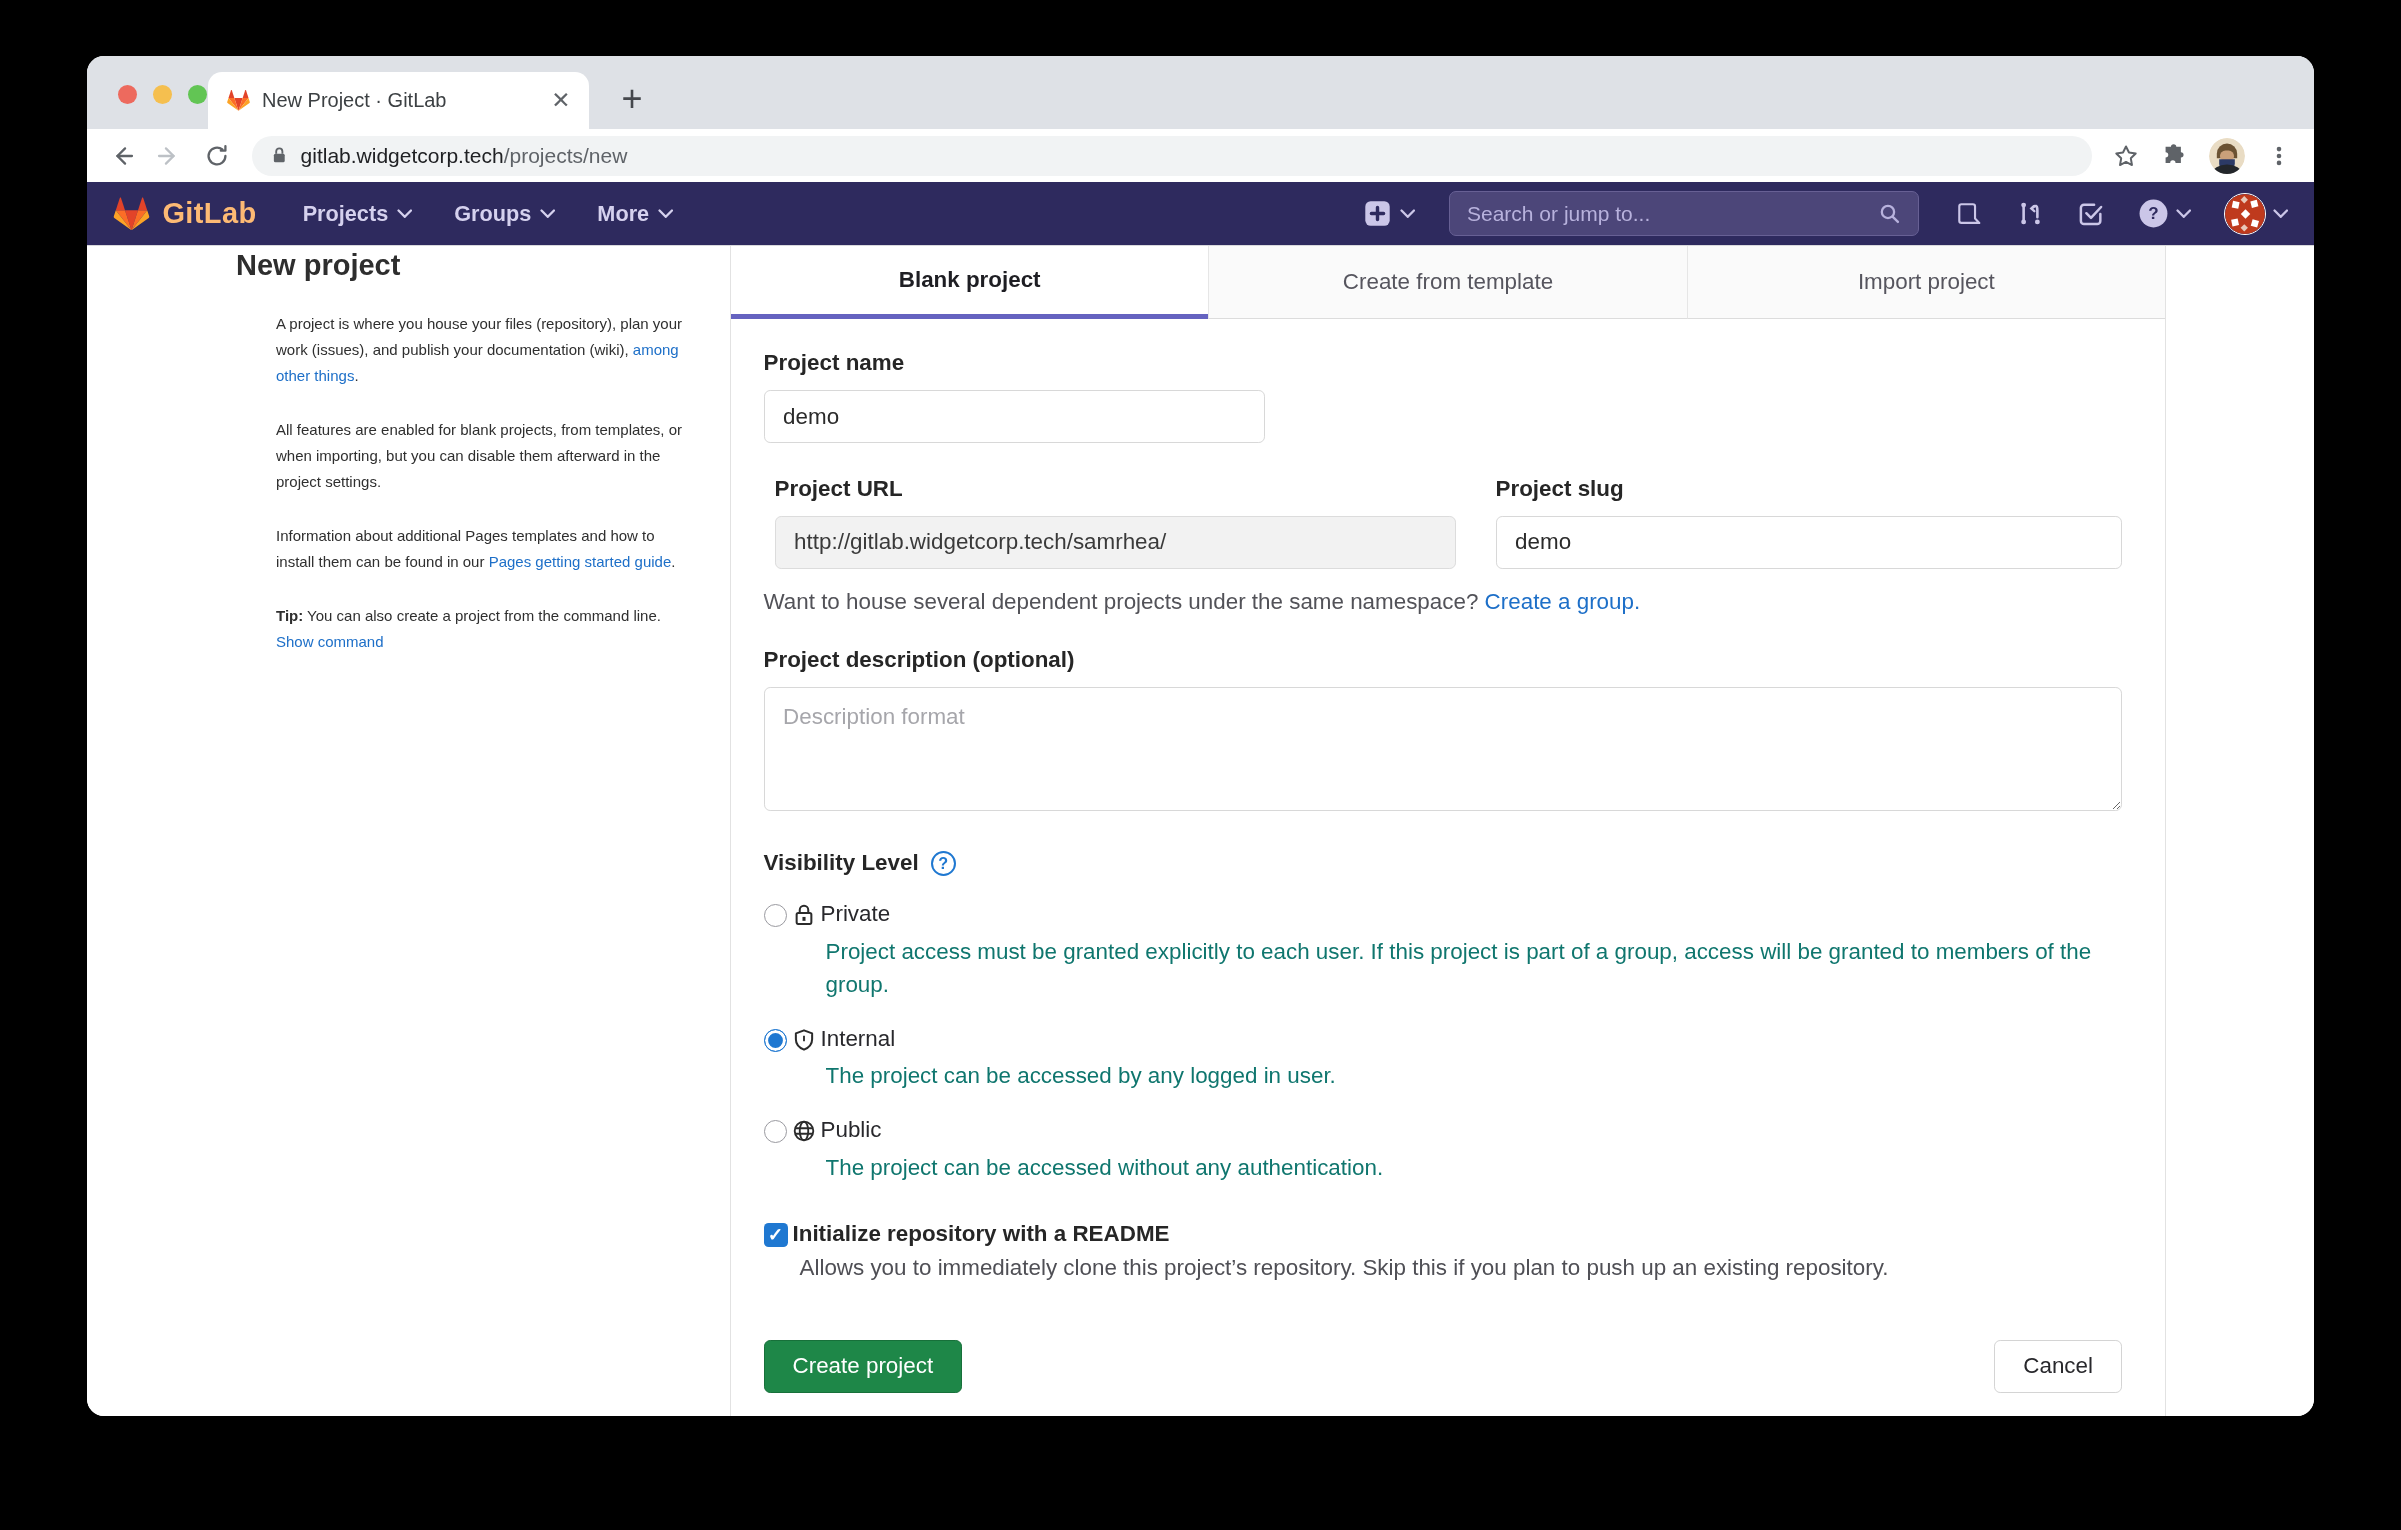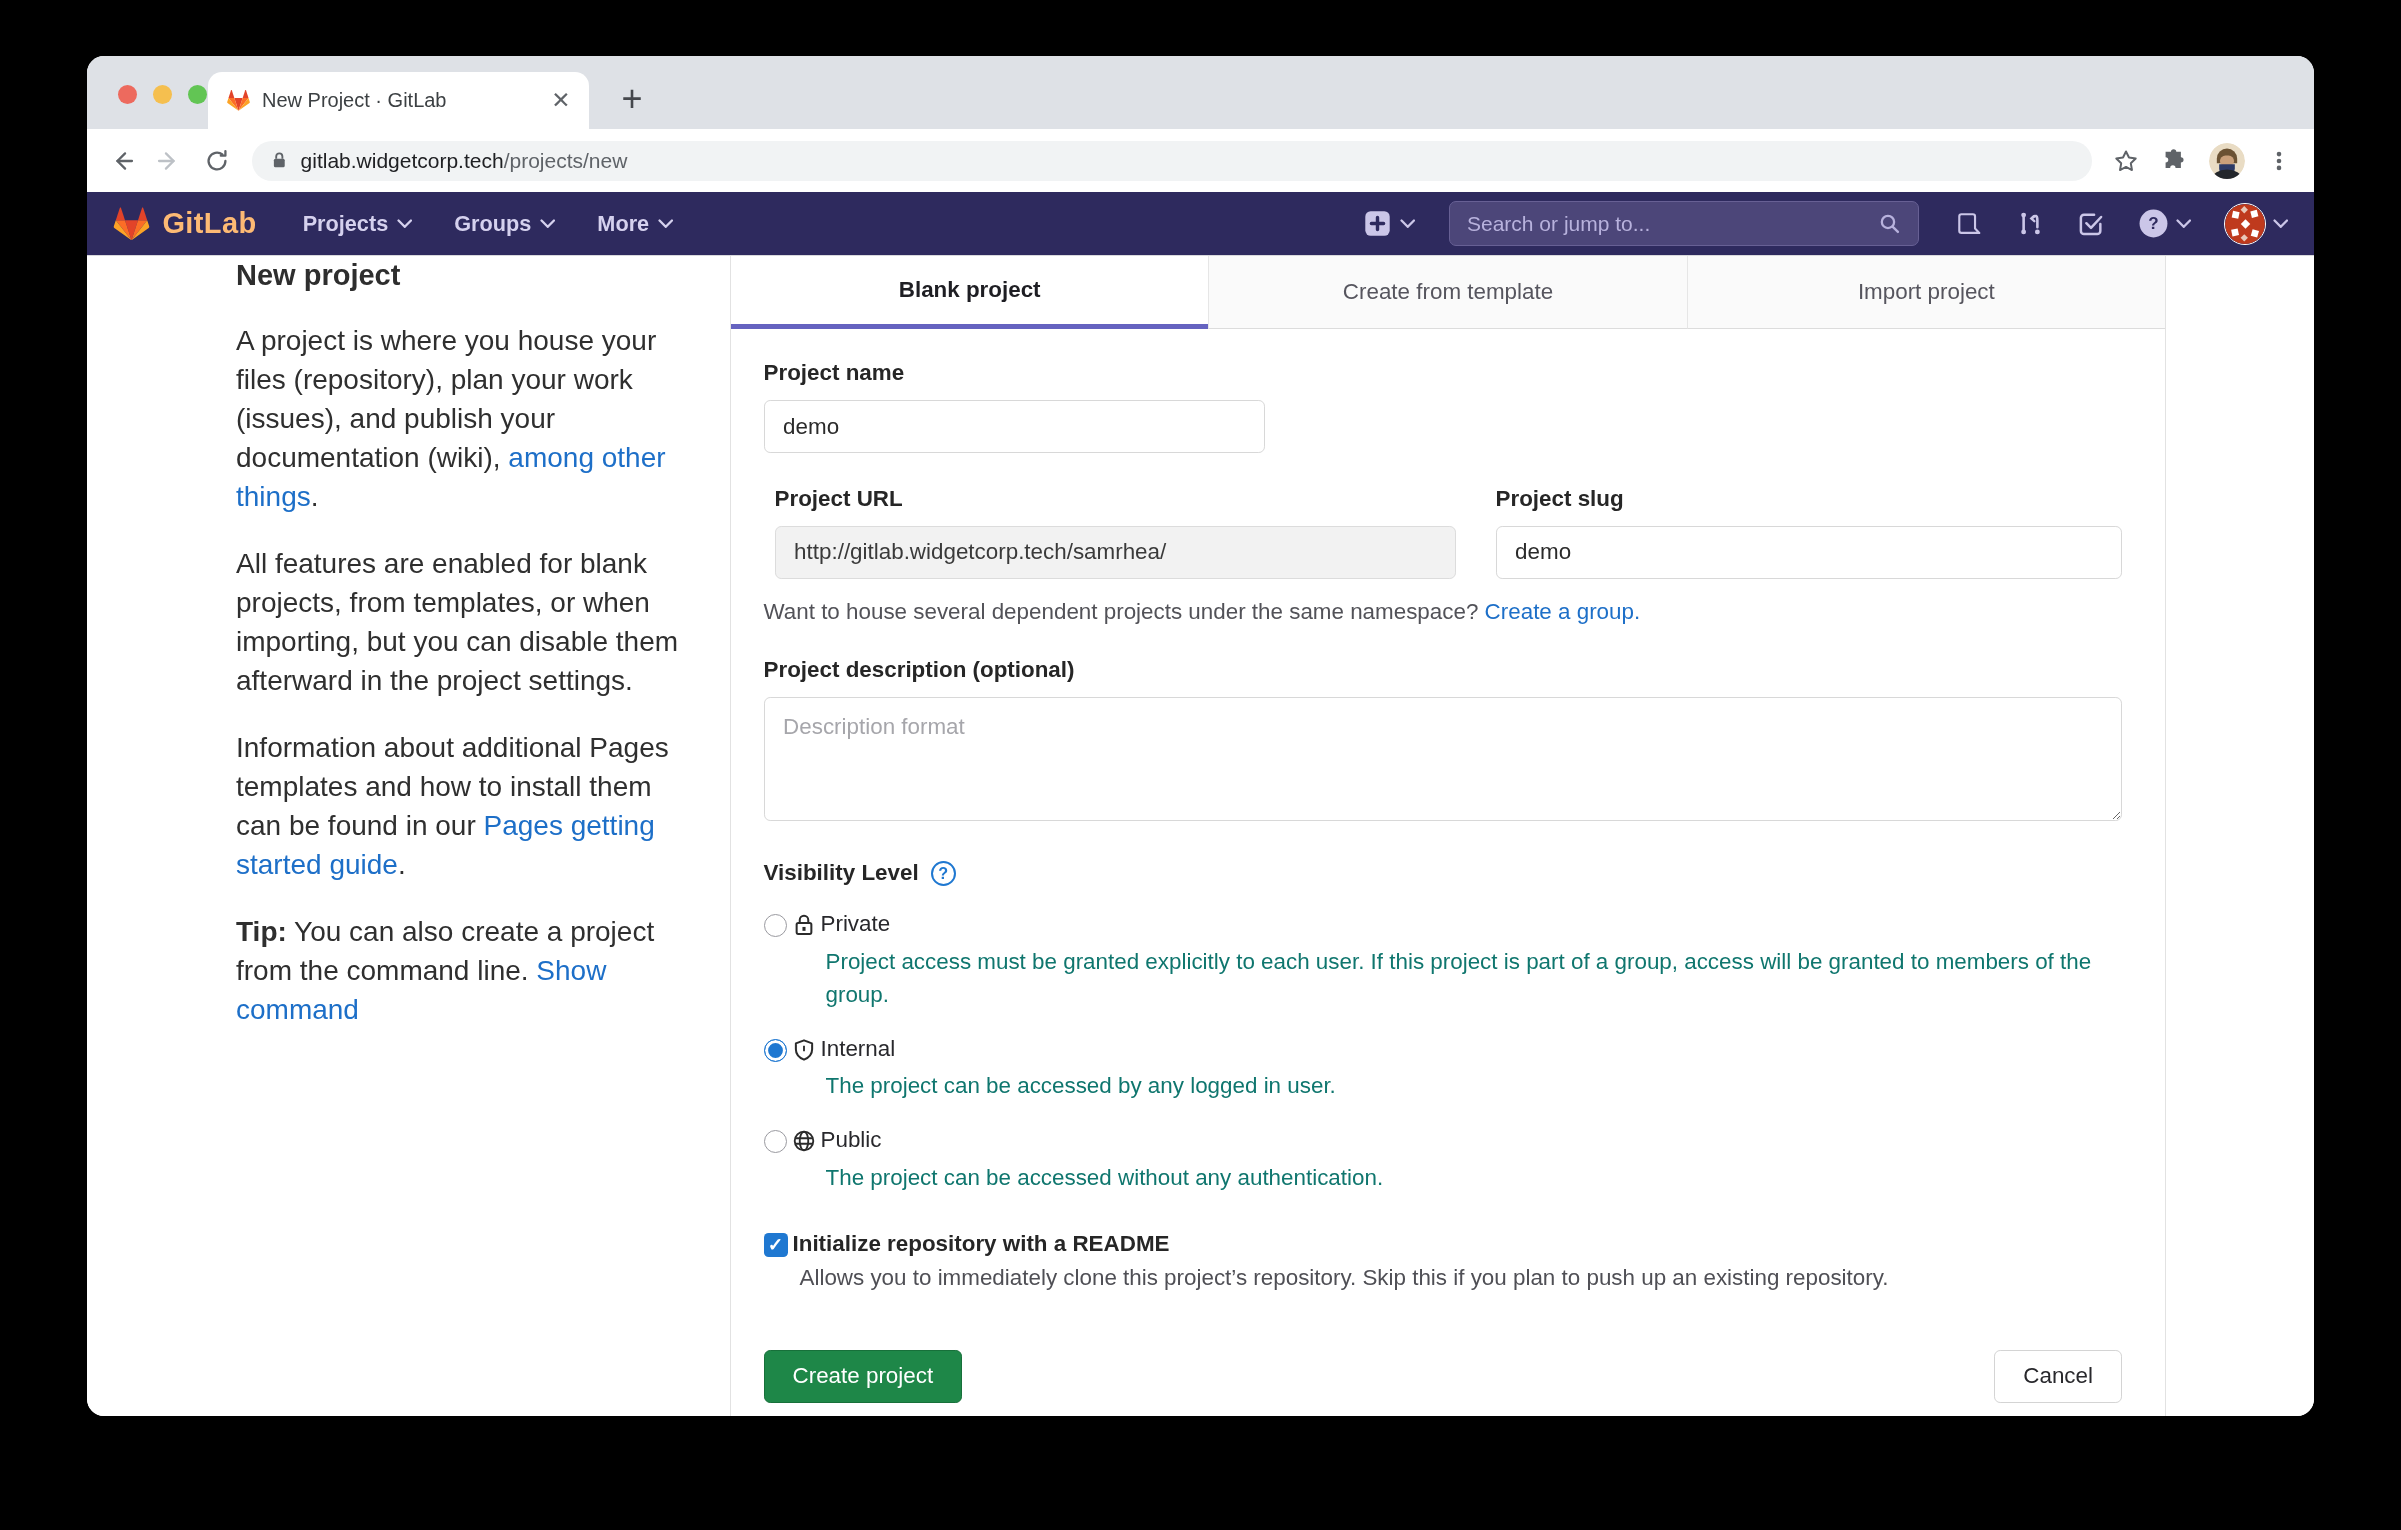--- a/index.html
+++ b/index.html
@@ -17,21 +17,21 @@
   .lights{position:absolute; left:31px; top:29px; display:flex; gap:15.5px;}
   .light{width:19.3px; height:19.3px; border-radius:50%;}
   .light.r{background:#ed6a5e;} .light.y{background:#f5bf4f;} .light.g{background:#62c554;}
   .chrome-tab{margin-left:121px; width:381px; height:57px; background:#fff; border-radius:14px 14px 0 0;
               display:flex; align-items:center; padding:0 18.6px; gap:12.4px;}
   .tab-title{flex:1; font-size:20px; color:#3c4043; white-space:nowrap; overflow:hidden; text-overflow:ellipsis;}
   .tab-close{font-size:23px; color:#5f6368; line-height:1;}
   .newtab-btn{margin-left:32.5px; margin-bottom:12.4px; font-size:36px; font-weight:300; color:#45484d; line-height:1;}
 
   
-  .toolbar{height:63px; background:#fff; display:flex; align-items:center; padding:0 21.7px; gap:21.7px; flex:none;}
+  .toolbar{height:53px; background:#fff; display:flex; align-items:center; padding:0 21.7px; gap:21.7px; flex:none;}
   .nav-arrow{width:26px; height:26px; flex:none;}
   .urlbar{flex:1; height:40px; background:#f1f3f4; border-radius:20px; display:flex; align-items:center;
           padding:0 18.6px; gap:11.6px; min-width:0;}
   .url-text{font-size:21px; color:#202124; white-space:nowrap;}
   .url-text .path{color:#5f6368;}
   .tb-icon{width:26px;height:26px; flex:none;}
   .chrome-avatar{width:36px;height:36px;border-radius:50%; overflow:hidden; flex:none;}
 
   
   .navbar{height:63px; background:var(--navy); display:flex; align-items:center; padding:0 26px; flex:none; color:#d5d1ee;}
@@ -46,21 +46,21 @@
   .searchbox .ph{flex:1; font-size:21px; color:#b8b2dd; white-space:nowrap; overflow:hidden;}
   .nav-iconrow{display:flex; align-items:center; gap:32.5px; margin-left:36px;}
   .chev-sm{width:15.5px;height:9.3px;}
   .help-wrap,.gl-avatar-wrap{display:flex; align-items:center; gap:7px;}
   .gl-avatar{width:42px;height:42px;border-radius:50%;overflow:hidden;border:1.5px solid #fff;}
 
   
   .content{flex:1; background:#fff; position:relative; border-top:0.8px solid #d8d8dc;}
   .side{position:absolute; left:149px; top:3.1px; width:449px;}
   .side h1{font-size:29px; font-weight:700; color:#2e2e2e; margin-bottom:29px;}
-  .side p{font-size:28px; line-height:39px; color:#2f2f2f; margin-bottom:28px;}
+  .side p{font-size:15px; line-height:26px; color:#2f2f2f; margin-bottom:28px;margin-left:40px;}
   .side a{color:var(--link); text-decoration:none;}
   .side b{font-weight:700;}
 
   .panel{position:absolute; left:643px; top:0; width:1436px; background:#fff;
          border:1.5px solid #e2e2e2; border-top:none;}
   .ptabs{display:flex; height:73px;}
   .ptab{flex:1; display:flex; align-items:center; justify-content:center; font-size:22.4px; color:#56555e;
         background:#fafafa; border-bottom:1.5px solid #dcdcdc; border-left:1.5px solid #e6e6e6;}
   .ptab:first-child{border-left:none;}
   .ptab.active{background:#fff; color:#1e1e23; font-weight:700; border-bottom:5.4px solid var(--accent);}

